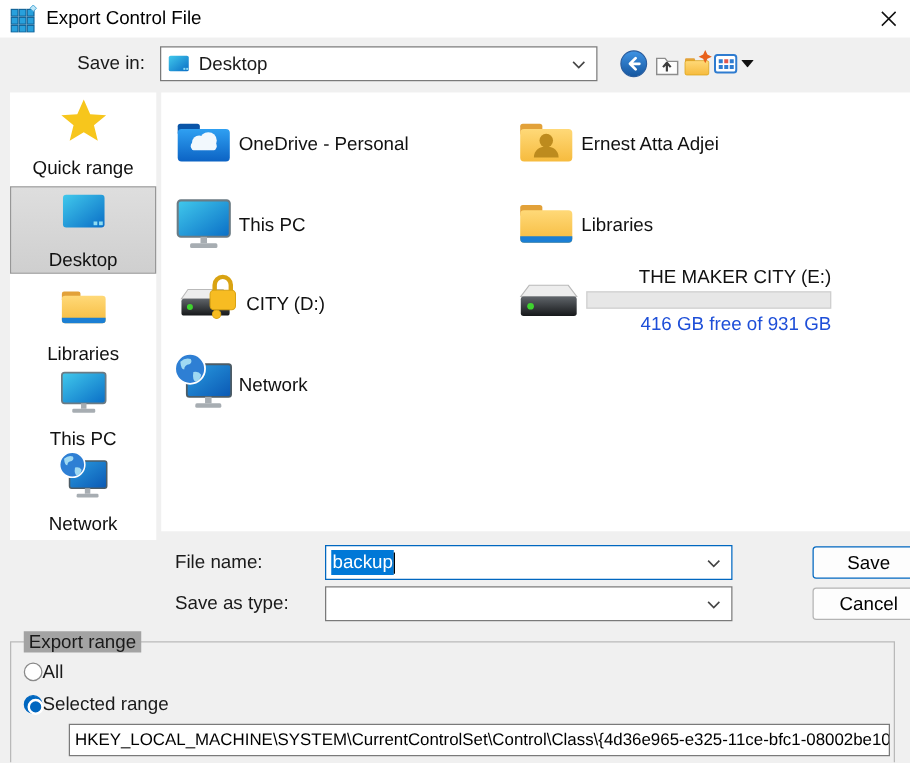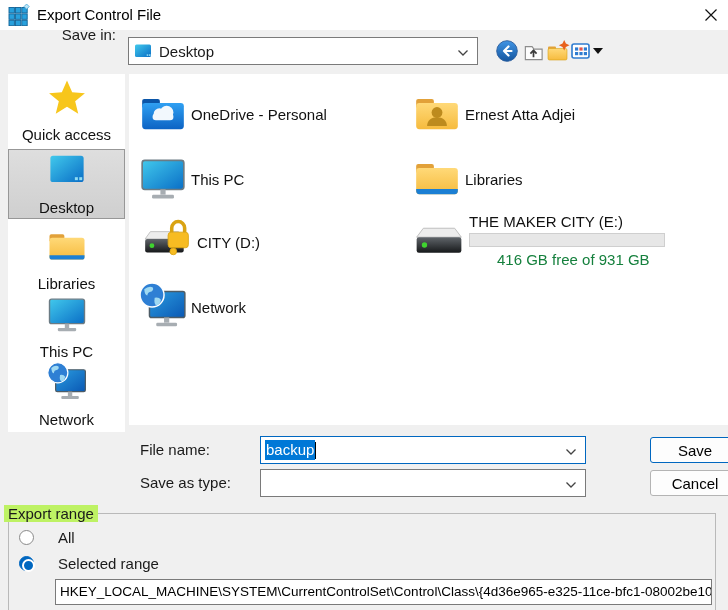--- a/index.html
+++ b/index.html
@@ -7,21 +7,21 @@
   body { font-family:"Liberation Sans","DejaVu Sans",sans-serif; font-size:15px; color:#1a1a1a; background:#f0f0f0; overflow:hidden; }
   #app { position:relative; width:728px; height:610px; background:#f0f0f0; overflow:hidden; }
 
   
   .titlebar { position:absolute; left:0; top:0; width:728px; height:30px; background:#ffffff; }
   .titlebar .appicon { position:absolute; left:8px; top:4px; width:22px; height:22px; }
   .titlebar .title { position:absolute; left:37px; top:6px; font-size:15px; color:#000; }
   .titlebar .close { position:absolute; right:6px; top:4px; width:22px; height:22px; display:flex; align-items:center; justify-content:center; cursor:default; }
 
   
-  .savein-label { position:absolute; left:30px; top:26px; width:86px; text-align:right; }
+  .savein-label { position:absolute; left:30px; top:42px; width:86px; text-align:right; }
   .combo { position:absolute; background:#fff; border:1px solid #7a7a7a; display:flex; align-items:center; }
   .combo .chev { margin-left:auto; margin-right:8px; }
   #savein-combo { left:128px; top:37px; width:350px; height:28px; padding-left:5px; }
   #savein-combo .lbl { margin-left:7px; }
 
   .tool { position:absolute; top:39px; display:flex; align-items:center; justify-content:center; }
   #tool-back  { left:495px; width:24px; height:24px; }
   #tool-up    { left:522px; width:23px; height:24px; }
   #tool-new   { left:546px; width:24px; height:24px; }
   #tool-views { left:571px; width:20px; height:24px; }
@@ -30,42 +30,42 @@
   
   .sidebar { position:absolute; left:8px; top:74px; width:117px; height:358px; background:#ffffff; }
   .sidebar-item { position:absolute; left:0; width:117px; display:flex; flex-direction:column; align-items:center; justify-content:center; gap:5px; border:1px solid transparent; }
   .sidebar-item .slabel { font-size:15px; color:#111; }
   .sidebar-item.checked { background:linear-gradient(#dedede,#cfcfcf); border:1px solid #979797; }
 
   
   .filelist { position:absolute; left:129px; top:74px; width:599px; height:351px; background:#ffffff; }
   .fitem { position:absolute; display:flex; align-items:center; gap:3px; }
   .fitem .flabel { font-size:15px; color:#111; }
-  .drive-meta { display:flex; flex-direction:column; gap:4px; }
+  .drive-meta { display:flex; flex-direction:column; gap:4px;align-items:flex-end; }
   .drive-meta .flabel { line-height:15px; }
   .usage-track { width:196px; height:14px; background:#e7e7e7; border:1px solid #cfcfcf; }
   .usage-fill { height:100%; background:#2fa2db; }
-  .free-text { font-size:15px; color:#15803d;margin-left:28px; }
+  .free-text { font-size:15px; color:#1d4ed8;margin-left:28px; }
 
   
   .fieldlabel { position:absolute; left:140px; }
   #filename-combo { left:260px; top:436px; width:326px; height:28px; border:1px solid #0067c0; padding-left:4px; }
   #savetype-combo { left:260px; top:469px; width:326px; height:28px; padding-left:6px; }
   .sel-text { background:#0078d7; color:#fff; padding:1px 1px 2px 1px; }
   .caret { display:inline-block; width:1px; height:17px; background:#000; vertical-align:middle; margin-left:0; }
 
   .btn { position:absolute; left:650px; width:90px; height:26px; background:#fdfdfd; border:1px solid #b4b4b4; border-radius:3px; font-size:15px; color:#000; display:flex; align-items:center; justify-content:center;text-align:center; }
   .btn.primary { border:1px solid #0067c0; }
   #save-btn { top:437px; }
   #cancel-btn { top:470px; }
 
   
   .groupbox { position:absolute; left:8px; top:513px; width:708px; height:110px; border:1px solid #b9b9b9; }
-  .grouplabel { position:absolute; left:4px; top:505px; background:#bef264; padding:0 4px; }
-  .radio-row { position:absolute; display:flex; align-items:center; gap:24px; }
+  .grouplabel { position:absolute; left:19px; top:505px; background:#a3a3a3; padding:0 4px; }
+  .radio-row { position:absolute; display:flex; align-items:center; gap:0; }
   #radio-all-row { left:19px; top:529px; }
   #radio-branch-row { left:19px; top:555px; }
   .radio { width:15px; height:15px; border-radius:50%; background:#fff; border:1px solid #8a8a8a; position:relative; }
   .radio.checked { background:#0067c0; border:1px solid #0067c0; }
   .radio.checked::before { content:""; position:absolute; left:2px; top:2px; width:9px; height:9px; border-radius:50%; border:2px solid #fff; background:#0067c0; }
   .pathbox { position:absolute; left:55px; top:579px; width:657px; height:26px; background:#fff; border:1px solid #7a7a7a; overflow:hidden; white-space:nowrap; font-size:13.5px; line-height:24px; padding-left:4px; color:#000; }
 </style>
 </head>
 <body>
 
@@ -179,21 +179,21 @@
   </div>
 
   <div class="sidebar">
 
     <div class="sidebar-item" style="top:4px;height:64px">
       <span>
         <svg viewBox="0 0 48 48" width="40" height="40">
           <polygon points="24,3 30.2,17.2 45.5,18.2 33.8,27.9 37.5,42.8 24,34.5 10.5,42.8 14.2,27.9 2.5,18.2 17.8,17.2" fill="#f7c61c"></polygon>
         </svg>
       </span>
-      <span class="slabel">Quick access</span>
+      <span class="slabel">Quick range</span>
     </div>
 
     <div class="sidebar-item checked" style="top:75px;height:70px">
       <span>
         <svg viewBox="0 0 48 44" width="42" height="39">
           <rect x="5" y="4" width="38" height="30" rx="3" fill="url(#gScreen)"></rect>
           <rect x="33" y="28.5" width="3.4" height="3.4" fill="#8fdcf2"></rect>
             <rect x="38" y="28.5" width="3.4" height="3.4" fill="#8fdcf2"></rect>
         </svg>
       </span>

